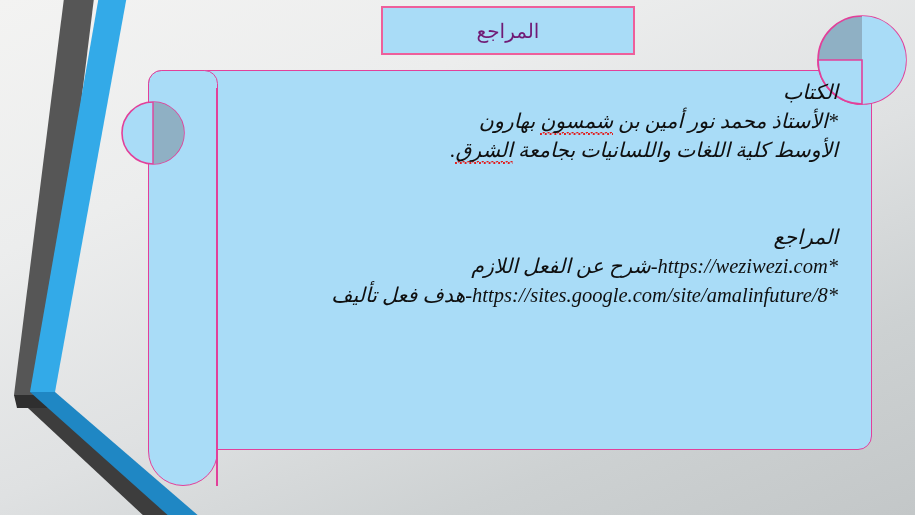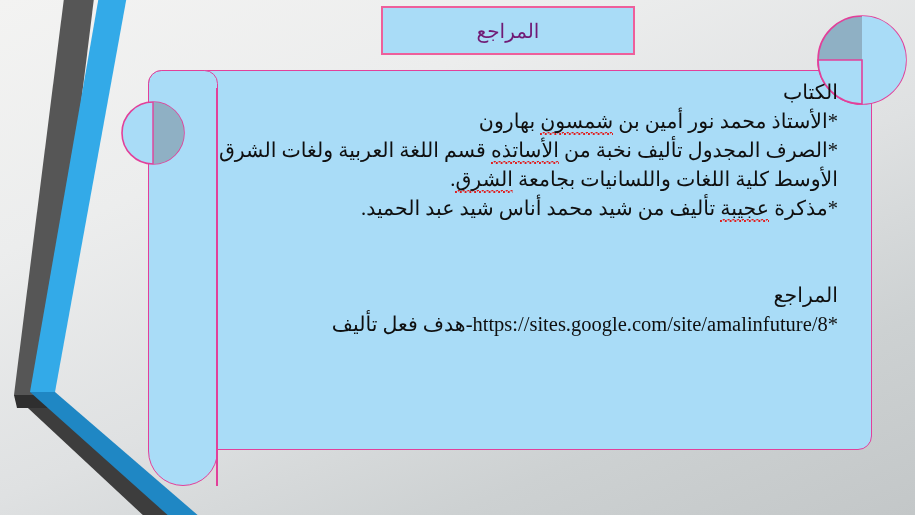--- a/index.html
+++ b/index.html
@@ -57,21 +57,21 @@
   }
 
   
   #content{
     position:absolute;left:152px;top:78px;width:700px;height:360px;
     direction:rtl;text-align:right;
     padding:0 14px 0 0;box-sizing:border-box;
     color:#0f0f0f;
   }
   .line{
-    font-size:20.5px;line-height:29px;white-space:nowrap;
+    font-size:20.5px;line-height:29px;white-space:nowrap;font-style:italic;
   }
   .gap{height:29px;}
   .sq{
     
     background-image:
       radial-gradient(circle at 1.2px 2.4px, #e02020 1.05px, rgba(0,0,0,0) 1.25px),
       radial-gradient(circle at 3.6px 0.6px, #e02020 1.05px, rgba(0,0,0,0) 1.25px);
     background-size:4.8px 3.4px;
     background-repeat:repeat-x;
     background-position:0 100%;
@@ -125,29 +125,28 @@
       </svg>
     </div>
   </div>
 
   <div id="content">
 
     <div class="line">الكتاب</div>
 
     <div class="line">*الأستاذ محمد نور أمين بن <span class="sq">شمسون</span> بهارون</div>
 
-    <div class="line">*الصرف المجدول تأليف نخبة من <span class="sq">الأساتذه</span> قسم اللغة العربية ولغات الشرق</div>
     <div class="line">الأوسط كلية اللغات واللسانيات بجامعة <span class="sq">الشرق</span>.</div>
 
-    <div class="line">*مذكرة <span class="sq">عجيبة</span> تأليف من شيد محمد أناس شيد عبد الحميد.</div>
 
 
     <div class="gap"></div>
     <div class="gap"></div>
 
     <div class="line">المراجع</div>
 
+    <div class="line"><span>*</span><span class="ltr">https://weziwezi.com</span><span>-</span><span>شرح عن الفعل اللازم</span></div>
 
     <div class="line"><span>*</span><span class="ltr">https://sites.google.com/site/amalinfuture/8</span><span>-</span><span>هدف فعل تأليف</span></div>
 
   </div>
 
 </div>
 
 </body></html>

